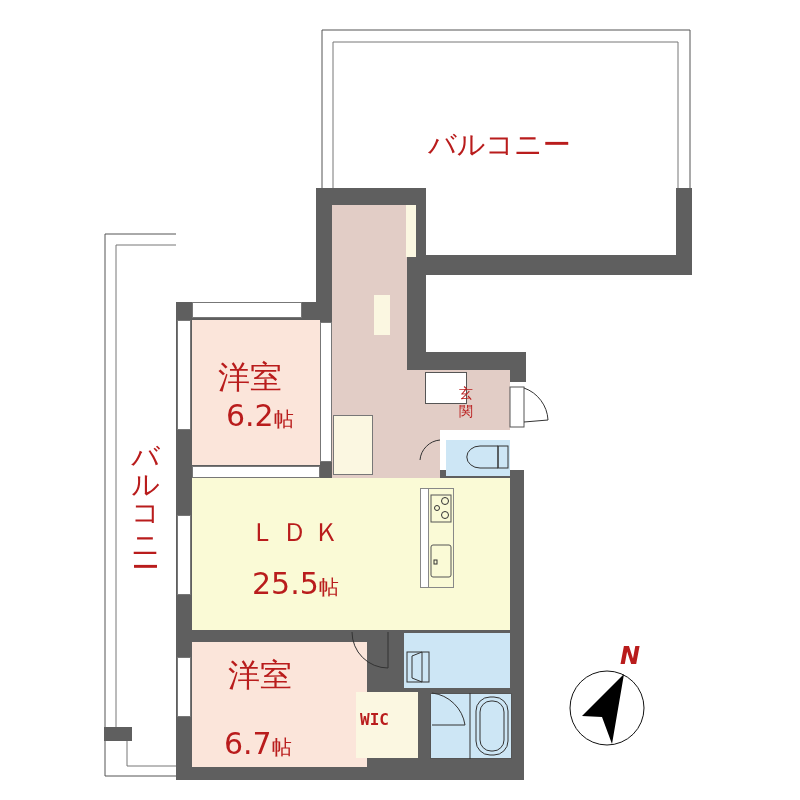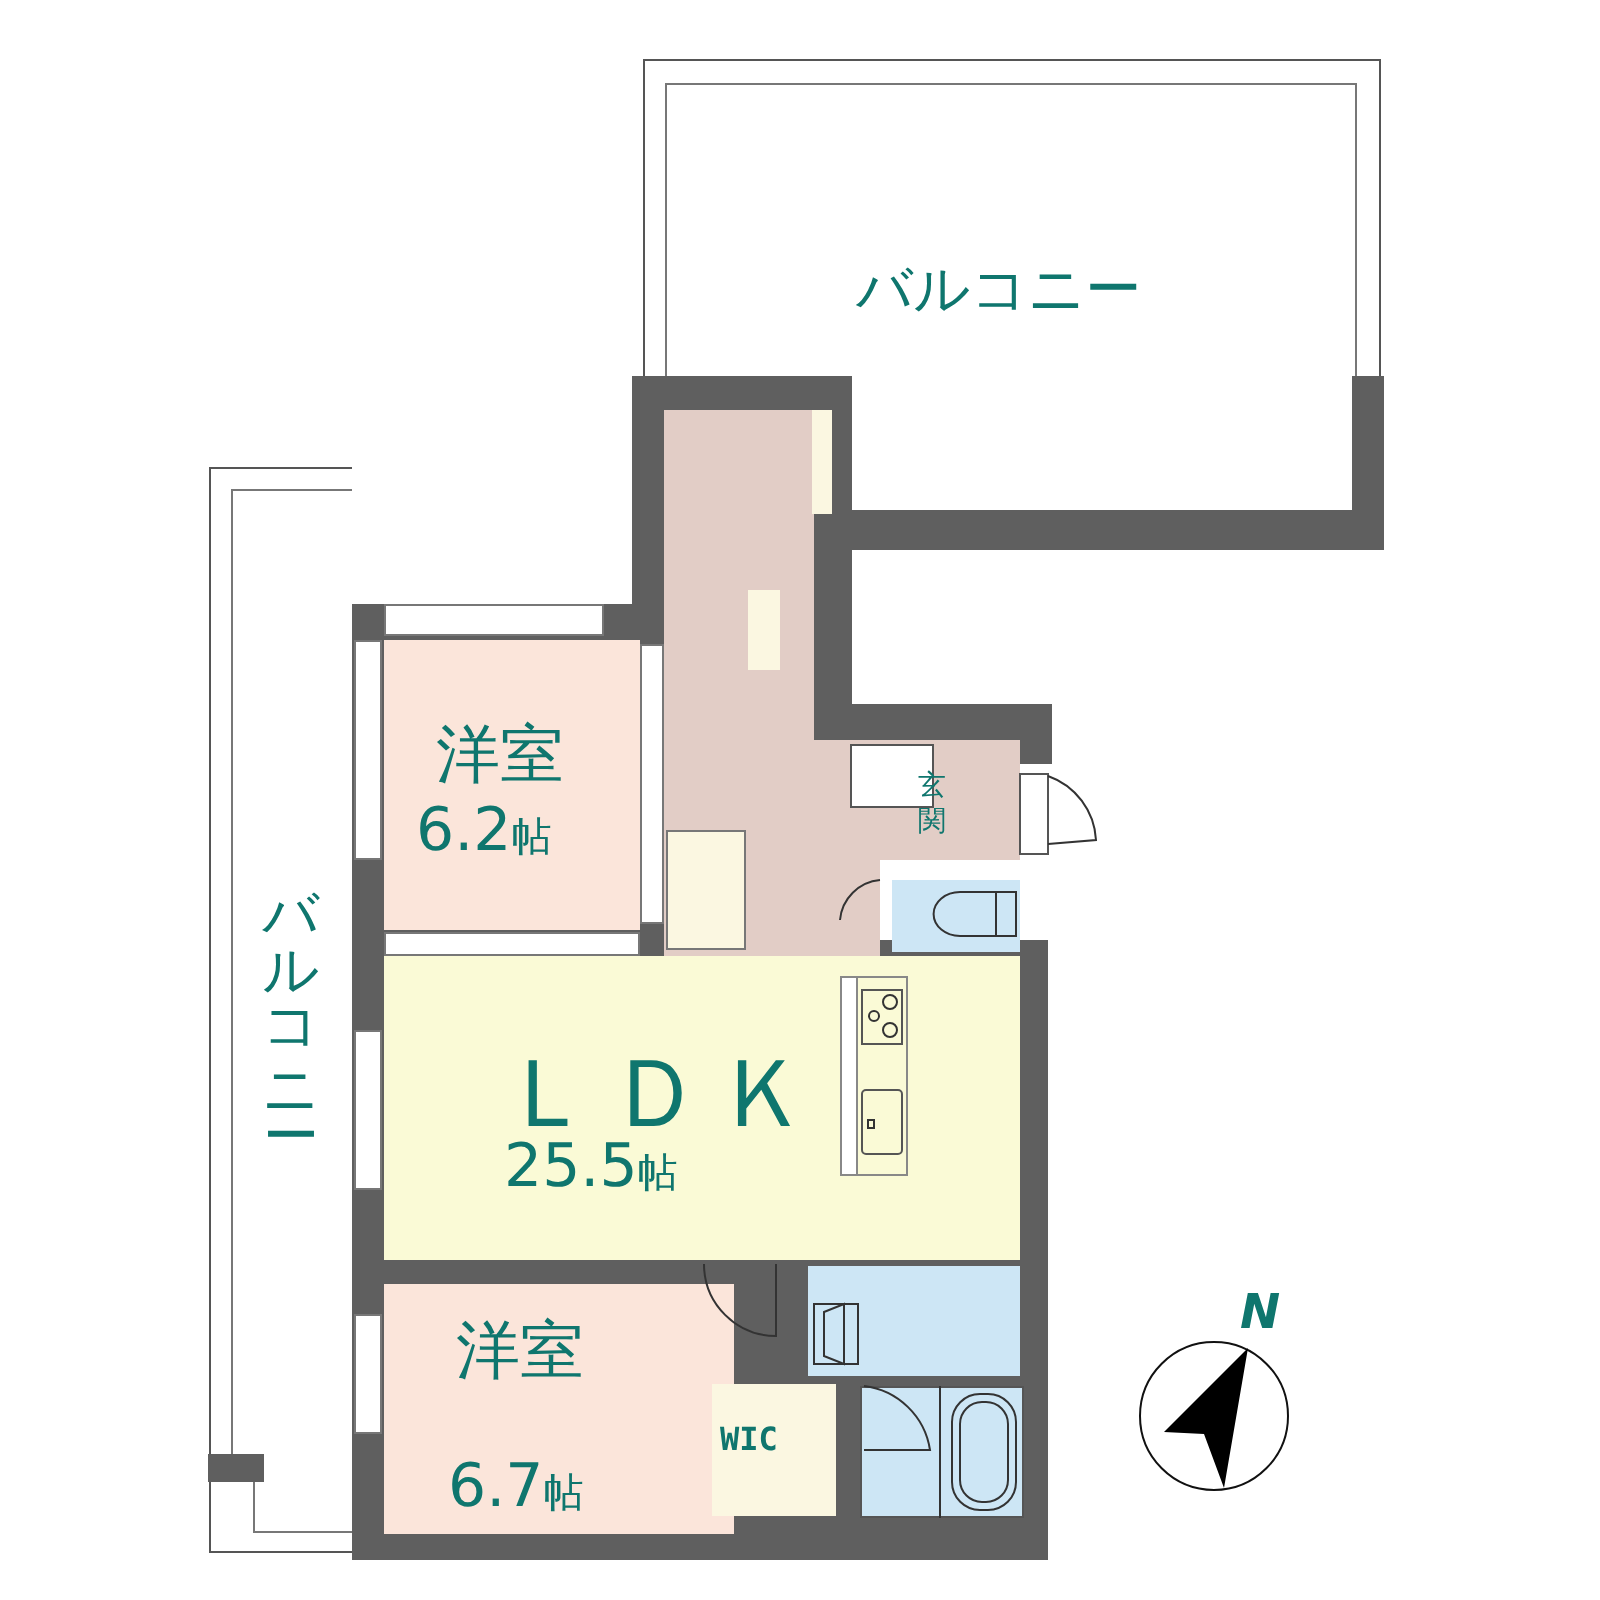--- a/index.html
+++ b/index.html
@@ -1,19 +1,19 @@
 <!DOCTYPE html>
 <html><head>
 <meta charset="utf-8">
 <style>
   html,body{margin:0;padding:0;background:#fff;}
   body{width:800px;height:800px;position:relative;overflow:hidden;font-family:"DejaVu Sans","Liberation Sans",sans-serif;}
   .abs{position:absolute;box-sizing:border-box;}
   .wall{background:#5f5f5f;}
-  .lbl{position:absolute;color:#0f766e;font-family:"DejaVu Sans","Liberation Sans",sans-serif;}
+  .lbl{position:absolute;color:#b91c1c;font-family:"DejaVu Sans","Liberation Sans",sans-serif;}
   svg{position:absolute;left:0;top:0;}
 </style>
 </head>
 <body>
 
 <svg width="800" height="800">
 
   <polyline points="322,190 322,30 690,30 690,190" fill="none" stroke="#555" stroke-width="1"></polyline>
   <polyline points="333,190 333,42 678,42 678,190" fill="none" stroke="#777" stroke-width="1"></polyline>
 
@@ -42,40 +42,40 @@
 <svg width="800" height="800">
   <rect x="510" y="387" width="14" height="40" fill="#fff" stroke="#555"></rect>
   <path d="M524,388 A36,36 0 0 1 548,420 L524,422" fill="none" stroke="#333"></path>
 </svg>
 
 <div class="abs" style="left:192px;top:320px;width:128px;height:145px;background:#fbe5da;"></div>
 <div class="abs" style="left:192px;top:302px;width:110px;height:16px;background:#fff;border:1px solid #777;"></div>
 <div class="abs" style="left:177px;top:320px;width:14px;height:110px;background:#fff;border:1px solid #777;"></div>
 <div class="abs" style="left:320px;top:322px;width:12px;height:140px;background:#fff;border:1px solid #777;"></div>
 <div class="lbl" style="left:218px;top:356px;font-size:32px;">洋室</div>
-<div class="lbl" style="left:208px;top:398px;font-size:30px;">
+<div class="lbl" style="left:226px;top:398px;font-size:30px;">
   <span>6.2</span><span style="font-size:20px;">帖</span>
 </div>
 
 <div class="abs" style="left:192px;top:478px;width:318px;height:152px;background:#fafad6;"></div>
 <div class="abs" style="left:177px;top:515px;width:14px;height:80px;background:#fff;border:1px solid #777;"></div>
 <div class="abs" style="left:192px;top:466px;width:128px;height:12px;background:#fff;border:1px solid #777;"></div>
 <div class="abs" style="left:420px;top:488px;width:10px;height:100px;background:#fff;border:1px solid #888;"></div>
 <div class="abs" style="left:428px;top:488px;width:26px;height:100px;background:#fafad6;border:1px solid #888;"></div>
 <svg width="800" height="800">
   <rect x="431" y="495" width="20" height="27" fill="none" stroke="#555"></rect>
   <circle cx="445" cy="501" r="3.5" fill="none" stroke="#333"></circle>
   <circle cx="437" cy="508" r="2.5" fill="none" stroke="#333"></circle>
   <circle cx="445" cy="515" r="3.5" fill="none" stroke="#333"></circle>
 </svg>
 <svg width="800" height="800">
   <rect x="431" y="545" width="20" height="32" rx="2" fill="none" stroke="#555"></rect>
   <rect x="434" y="560" width="3" height="4" fill="none" stroke="#333"></rect>
 </svg>
-<div class="lbl" style="left:250px;top:515px;font-size:48px;letter-spacing:6px;">ＬＤＫ</div>
+<div class="lbl" style="left:250px;top:515px;font-size:26px;letter-spacing:6px;">ＬＤＫ</div>
 <div class="lbl" style="left:252px;top:566px;font-size:30px;">
   <span>25.5</span><span style="font-size:20px;">帖</span>
 </div>
 
 <div class="abs" style="left:446px;top:440px;width:64px;height:36px;background:#cde6f5;"></div>
 <svg width="800" height="800">
   <path d="M498,446 L480,446 A12,10 0 0 0 480,468 L498,468 Z" fill="none" stroke="#333"></path>
   <rect x="498" y="446" width="10" height="22" fill="none" stroke="#333"></rect>
   <path d="M440,440 A22,22 0 0 0 420,460" fill="none" stroke="#333"></path>
 </svg>

